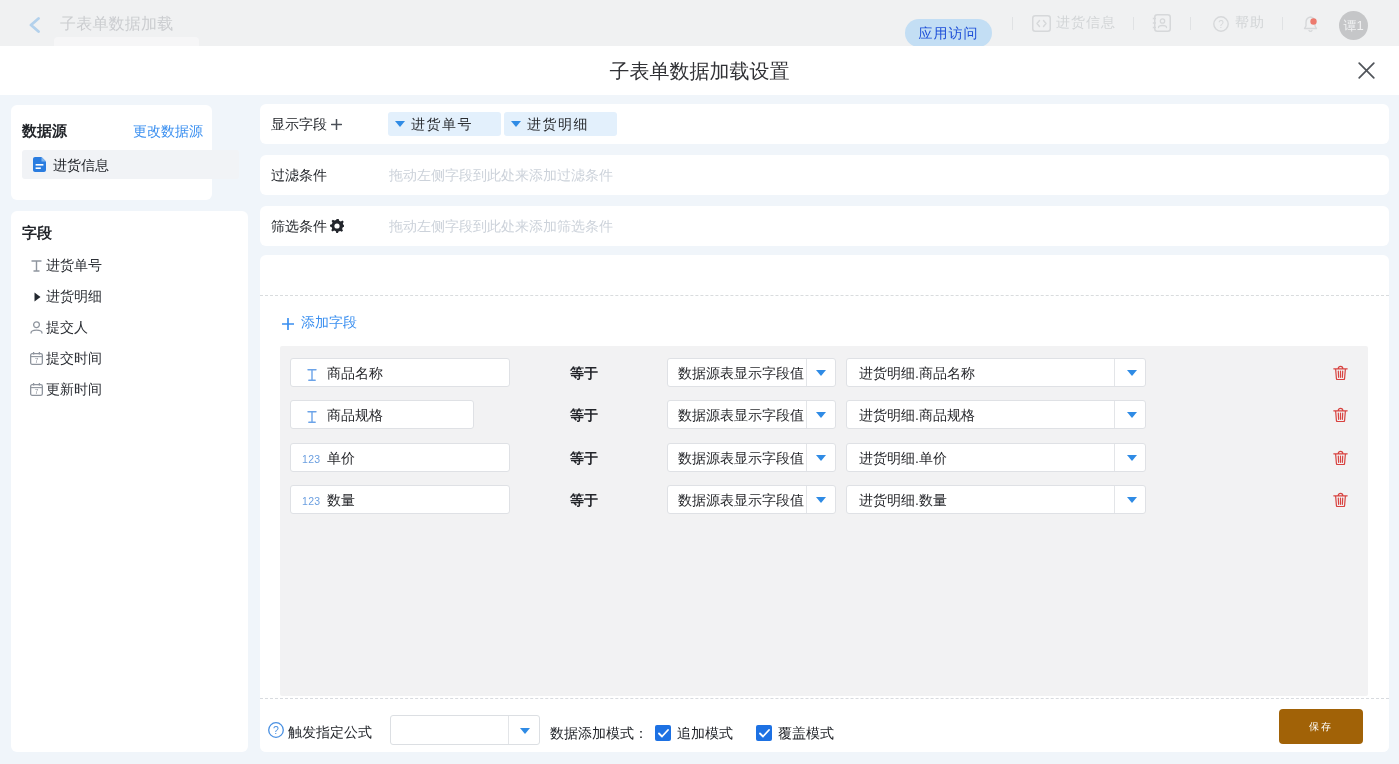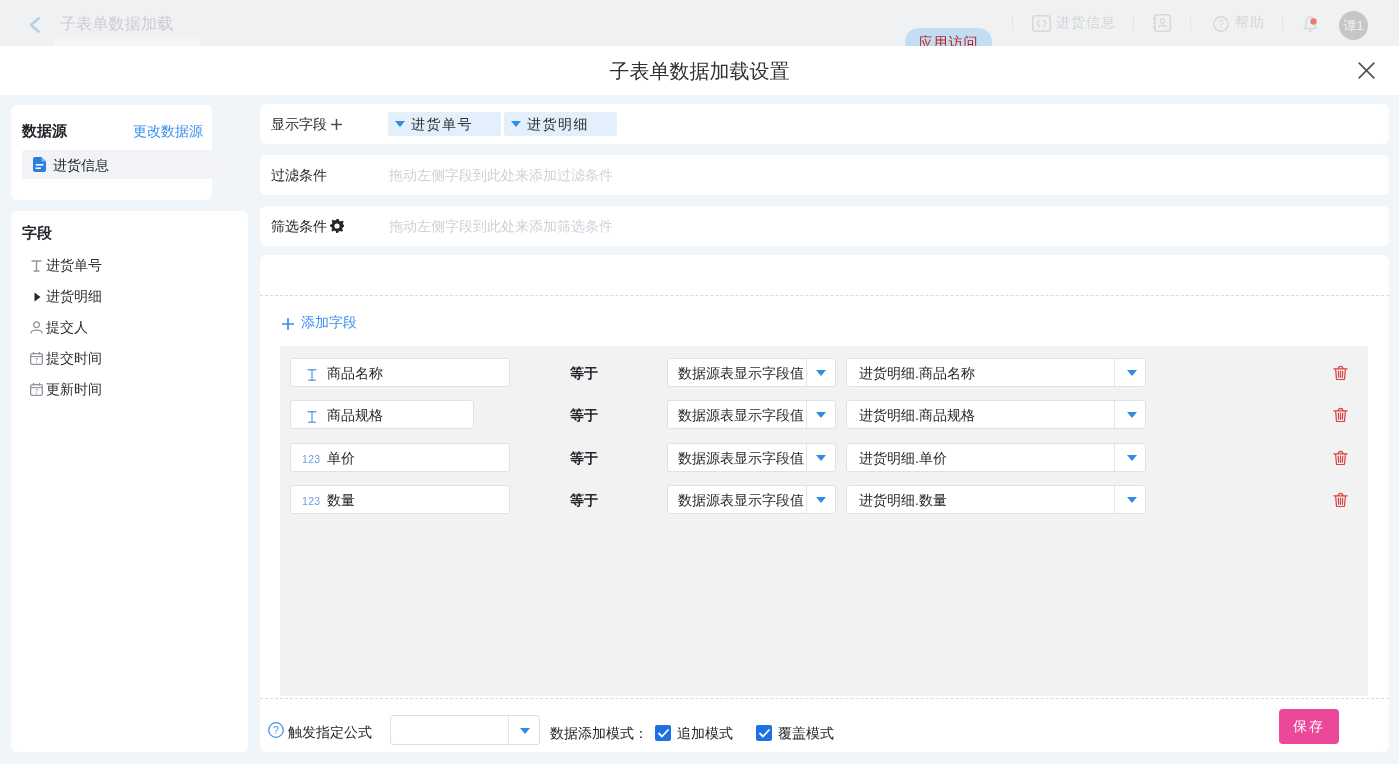--- a/index.html
+++ b/index.html
@@ -2,21 +2,21 @@
 <html><head>
 <meta charset="utf-8">
 <style>
 * { margin:0; padding:0; box-sizing:border-box; }
 html,body { width:1399px; height:764px; overflow:hidden; }
 body { font-family:"Liberation Sans", sans-serif; background:#f0f5fa; position:relative; }
 .abs { position:absolute; }
 
 #topbar { position:absolute; left:0; top:0; width:1399px; height:46px; background:#f0f1f2; }
 #topbar .ttl { position:absolute; left:60px; top:14px; font-size:16px; color:#cbcdd0; letter-spacing:0.2px;font-family:Liberation Serif, serif; }
-#pill { position:absolute; left:905px; top:28px; width:87px; height:28px; border-radius:14px; background:#c3def4; color:#b91c1c; font-size:14px; text-align:center; line-height:28px; letter-spacing:1px; }
+#pill { position:absolute; left:905px; top:19px; width:87px; height:28px; border-radius:14px; background:#c3def4; color:#1d4ed8; font-size:14px; text-align:center; line-height:28px; letter-spacing:1px; }
 .tdiv { position:absolute; top:17px; width:1px; height:13px; background:#e0e2e4; }
 .ticon-txt { position:absolute; top:14px; font-size:14px; color:#d2d5d7; letter-spacing:1px; }
 #avatar { position:absolute; left:1339px; top:11px; width:29px; height:29px; border-radius:50%; background:#c5c6c8; color:#f0f1f2; font-size:13px; text-align:center; line-height:29px; }
 
 #mhead { position:absolute; left:0; top:46px; width:1399px; height:49px; background:#fff;padding-left:40px; }
 #mhead .t { position:absolute; left:0; right:0; top:13px; text-align:center; font-size:20px; color:#303135; line-height:24px; }
 
 .card { position:absolute; background:#fff; border-radius:6px; }
 .lbl { font-size:14px; color:#22252a; }
 .blue { color:#3a8ff0; }
@@ -31,21 +31,21 @@
 .chip { position:absolute; top:8px; height:24px; background:#e3f0fc; border-radius:3px; font-size:14px; color:#2a2c30; line-height:24px; letter-spacing:1.5px; }
 .caret { display:inline-block; width:0; height:0; border-left:5px solid transparent; border-right:5px solid transparent; border-top:6px solid #2f8be5; }
 
 .mbox { position:absolute; background:#fff; border:1px solid #dfe1e5; border-radius:3px; height:29px; }
 .mtxt { position:absolute; font-size:14px; color:#27282c; }
 .ddline { position:absolute; top:0; bottom:0; width:1px; background:#e3e5e8; }
 .ddcaret { position:absolute; top:11px; width:0; height:0; border-left:5px solid transparent; border-right:5px solid transparent; border-top:6px solid #2f8be5; }
 .num { position:absolute; font-size:10.5px; color:#6b9fe0; letter-spacing:0.3px; }
 
 #bbar { position:absolute; left:260px; top:698px; width:1129px; height:54px; background:#fff; border-top:1px dashed #d8dbdf; border-radius:0 0 6px 6px; }
-#save { position:absolute; left:1019px; top:10px; width:60px; height:35px; background:#ec4899; border-radius:4px; color:#fff; font-size:14px; text-align:center; line-height:35px; letter-spacing:2px; }
+#save { position:absolute; left:1019px; top:10px; width:84px; height:35px; background:#a16207; border-radius:4px; color:#fff; font-size:10px; text-align:center; line-height:35px; letter-spacing:2px; }
 .cbx { position:absolute; top:26px; width:16px; height:16px; background:#1d71e3; border-radius:2px; }
 .cbx svg { position:absolute; left:2.5px; top:3.5px; }
 </style>
 </head>
 <body>
 
 <div id="topbar">
   <svg class="abs" style="left:28px;top:17px" width="13" height="16" viewBox="0 0 13 16">
       <path d="M10.5 1.5 L3 8 L10.5 14.5" fill="none" stroke="#b3d1ec" stroke-width="2.8" stroke-linecap="round" stroke-linejoin="round"></path>
     </svg>

